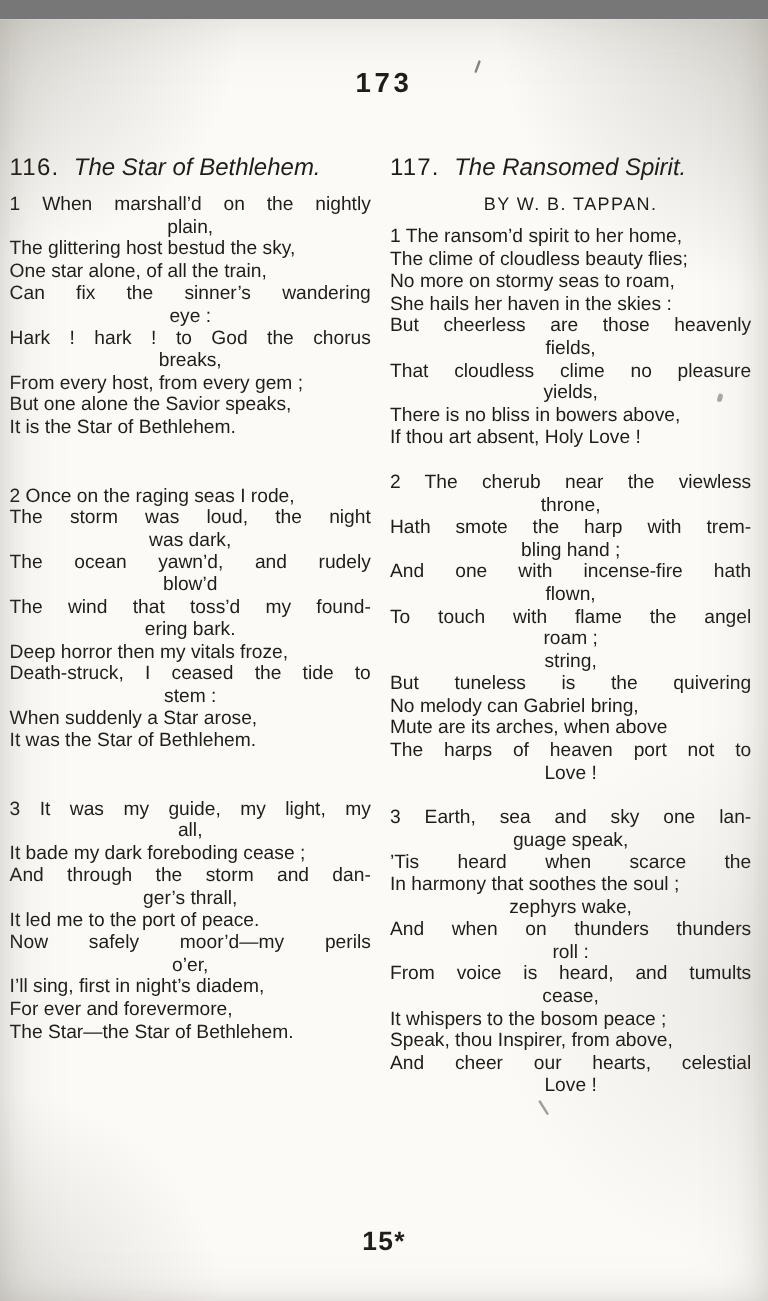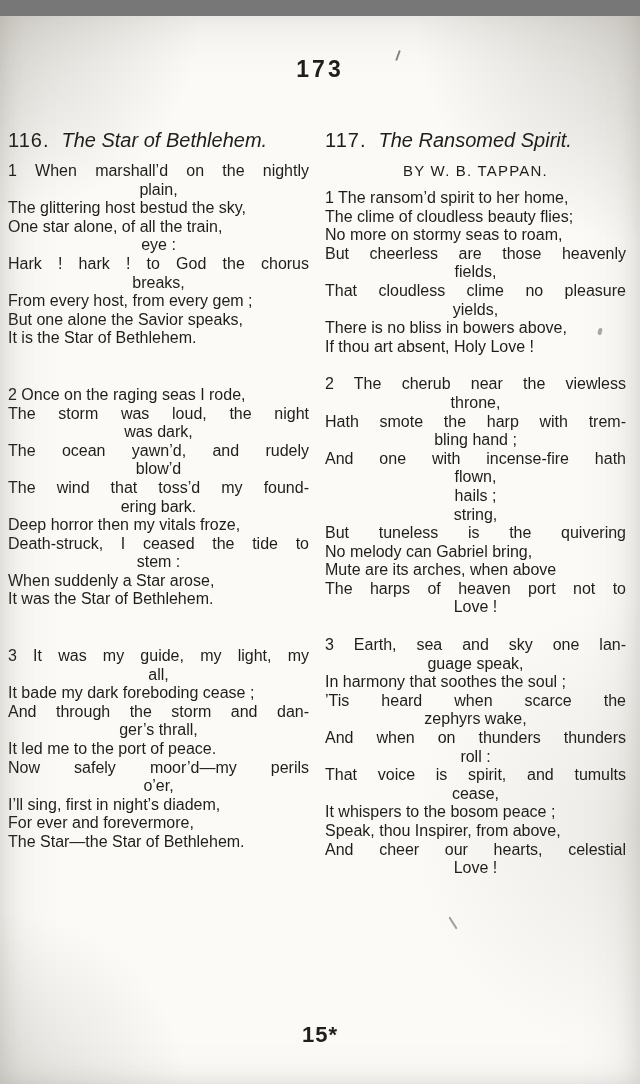--- a/index.html
+++ b/index.html
@@ -109,20 +109,21 @@
   <div class="page-number">173</div>
 
   <div class="columns">
     <div class="column" id="col-0">
         <div class="hymn-header"><span class="hymn-number">116.</span><span class="hymn-title">The Star of Bethlehem.</span></div>
         <div class="stanza">
           <div class="line just">1 When marshall’d on the nightly</div>
           <div class="line cont">plain,</div>
           <div class="line">The glittering host bestud the sky,</div>
           <div class="line">One star alone, of all the train,</div>
+          <div class="line just">Can fix the sinner’s wandering</div>
           <div class="line cont">eye :</div>
           <div class="line just">Hark ! hark ! to God the chorus</div>
           <div class="line cont">breaks,</div>
           <div class="line">From every host, from every gem ;</div>
           <div class="line">But one alone the Savior speaks,</div>
           <div class="line">It is the Star of Bethlehem.</div>
         </div>
         <div class="stanza">
           <div class="line">2 Once on the raging seas I rode,</div>
           <div class="line just">The storm was loud, the night</div>
@@ -151,51 +152,53 @@
           <div class="line">The Star—the Star of Bethlehem.</div>
         </div>
       </div>
     <div class="column" id="col-1">
         <div class="hymn-header"><span class="hymn-number">117.</span><span class="hymn-title">The Ransomed Spirit.</span></div>
         <div class="byline">BY W. B. TAPPAN.</div>
         <div class="stanza">
           <div class="line">1 The ransom’d spirit to her home,</div>
           <div class="line">The clime of cloudless beauty flies;</div>
           <div class="line">No more on stormy seas to roam,</div>
+          <div class="line">She hails her haven in the skies :</div>
           <div class="line just">But cheerless are those heavenly</div>
           <div class="line cont">fields,</div>
           <div class="line just">That cloudless clime no pleasure</div>
           <div class="line cont">yields,</div>
           <div class="line">There is no bliss in bowers above,</div>
           <div class="line">If thou art absent, Holy Love !</div>
         </div>
         <div class="stanza">
           <div class="line just">2 The cherub near the viewless</div>
           <div class="line cont">throne,</div>
           <div class="line just">Hath smote the harp with trem-</div>
           <div class="line cont">bling hand ;</div>
           <div class="line just">And one with incense-fire hath</div>
           <div class="line cont">flown,</div>
-          <div class="line cont">hails ;</div>
+          <div class="line just">To touch with flame the angel</div>
+          <div class="line cont">roam ;</div>
           <div class="line cont">string,</div>
           <div class="line just">But tuneless is the quivering</div>
           <div class="line">No melody can Gabriel bring,</div>
           <div class="line">Mute are its arches, when above</div>
           <div class="line just">The harps of heaven port not to</div>
           <div class="line cont">Love !</div>
         </div>
         <div class="stanza">
           <div class="line just">3 Earth, sea and sky one lan-</div>
           <div class="line cont">guage speak,</div>
+          <div class="line just">’Tis heard when scarce the</div>
           <div class="line">In harmony that soothes the soul ;</div>
-          <div class="line just">’Tis heard when scarce the</div>
           <div class="line cont">zephyrs wake,</div>
           <div class="line just">And when on thunders thunders</div>
           <div class="line cont">roll :</div>
-          <div class="line just">That voice is spirit, and tumults</div>
+          <div class="line just">From voice is heard, and tumults</div>
           <div class="line cont">cease,</div>
           <div class="line">It whispers to the bosom peace ;</div>
           <div class="line">Speak, thou Inspirer, from above,</div>
           <div class="line just">And cheer our hearts, celestial</div>
           <div class="line cont">Love !</div>
         </div>
       </div>
   </div>
 
   <div class="footer-mark">15*</div>

